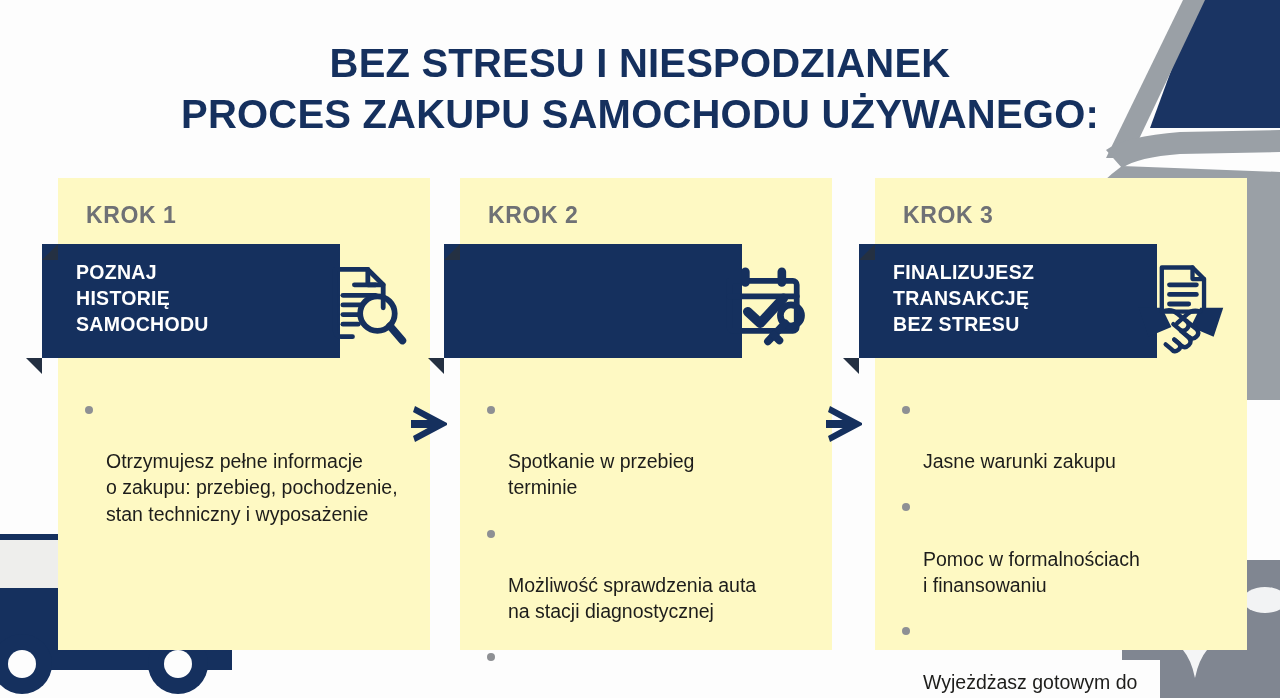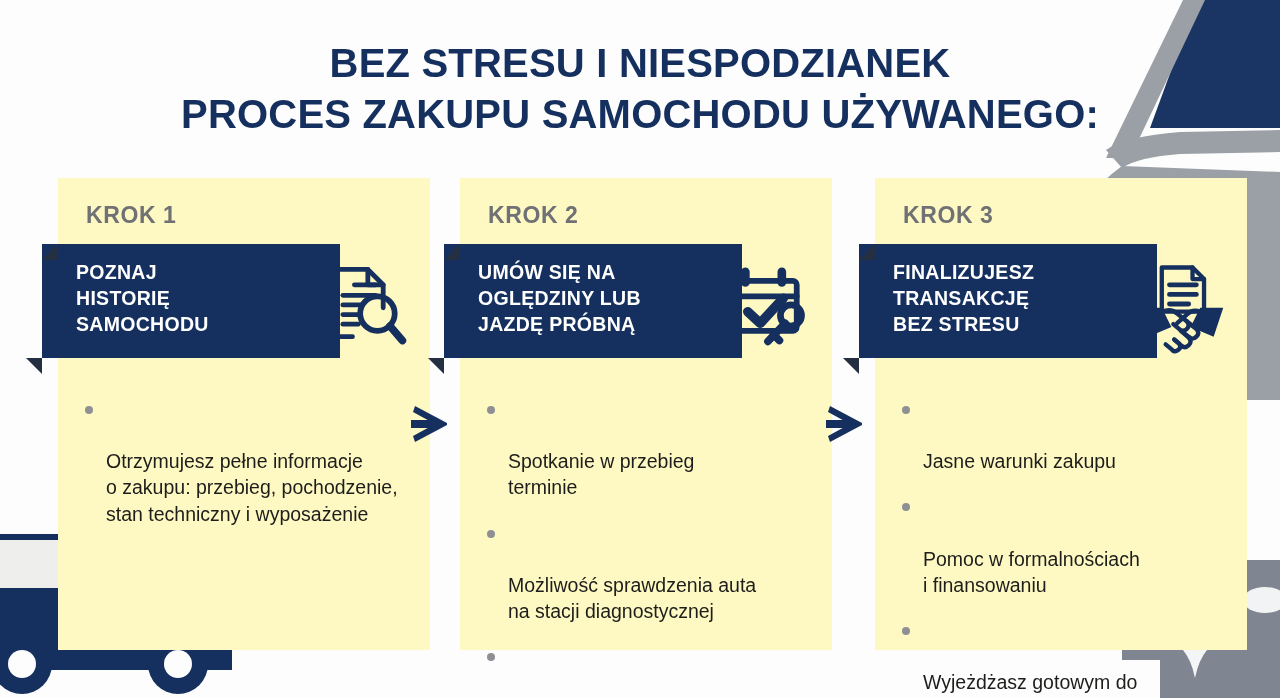--- a/index.html
+++ b/index.html
@@ -255,23 +255,20 @@
       <path d="M2 20 L30 20 L30 28 L2 28 Z" fill="#15305e"></path>
     </svg>
   </div>
 
   <div class="card c2">
     <div class="card-step">KROK 2</div>
 
     <div class="banner-wrap">
       <div class="fold-top"></div>
       <div class="banner">
-        <div class="banner-text">UMÓW SIĘ NA
-OGLĘDZINY LUB
-JAZDĘ PRÓBNĄ</div>
         <div class="fold-bottom"></div>
       </div>
     </div>
 
     <div class="card-icon">
       <svg viewBox="0 0 100 100" xmlns="http://www.w3.org/2000/svg" fill="none" stroke="#15305e" stroke-width="6" stroke-linecap="round" stroke-linejoin="round">
         <path d="M12 26 h66 a4 4 0 0 1 4 4 v44 a4 4 0 0 1 -4 4 h-62 a4 4 0 0 1 -4 -4 v-44 a4 4 0 0 1 4 -4 z"></path>
         <line x1="12" y1="42" x2="82" y2="42" stroke-width="6"></line>
         <rect x="24" y="12" width="9" height="20" rx="4.5" fill="#15305e" stroke="none"></rect>
         <rect x="62" y="12" width="9" height="20" rx="4.5" fill="#15305e" stroke="none"></rect>

